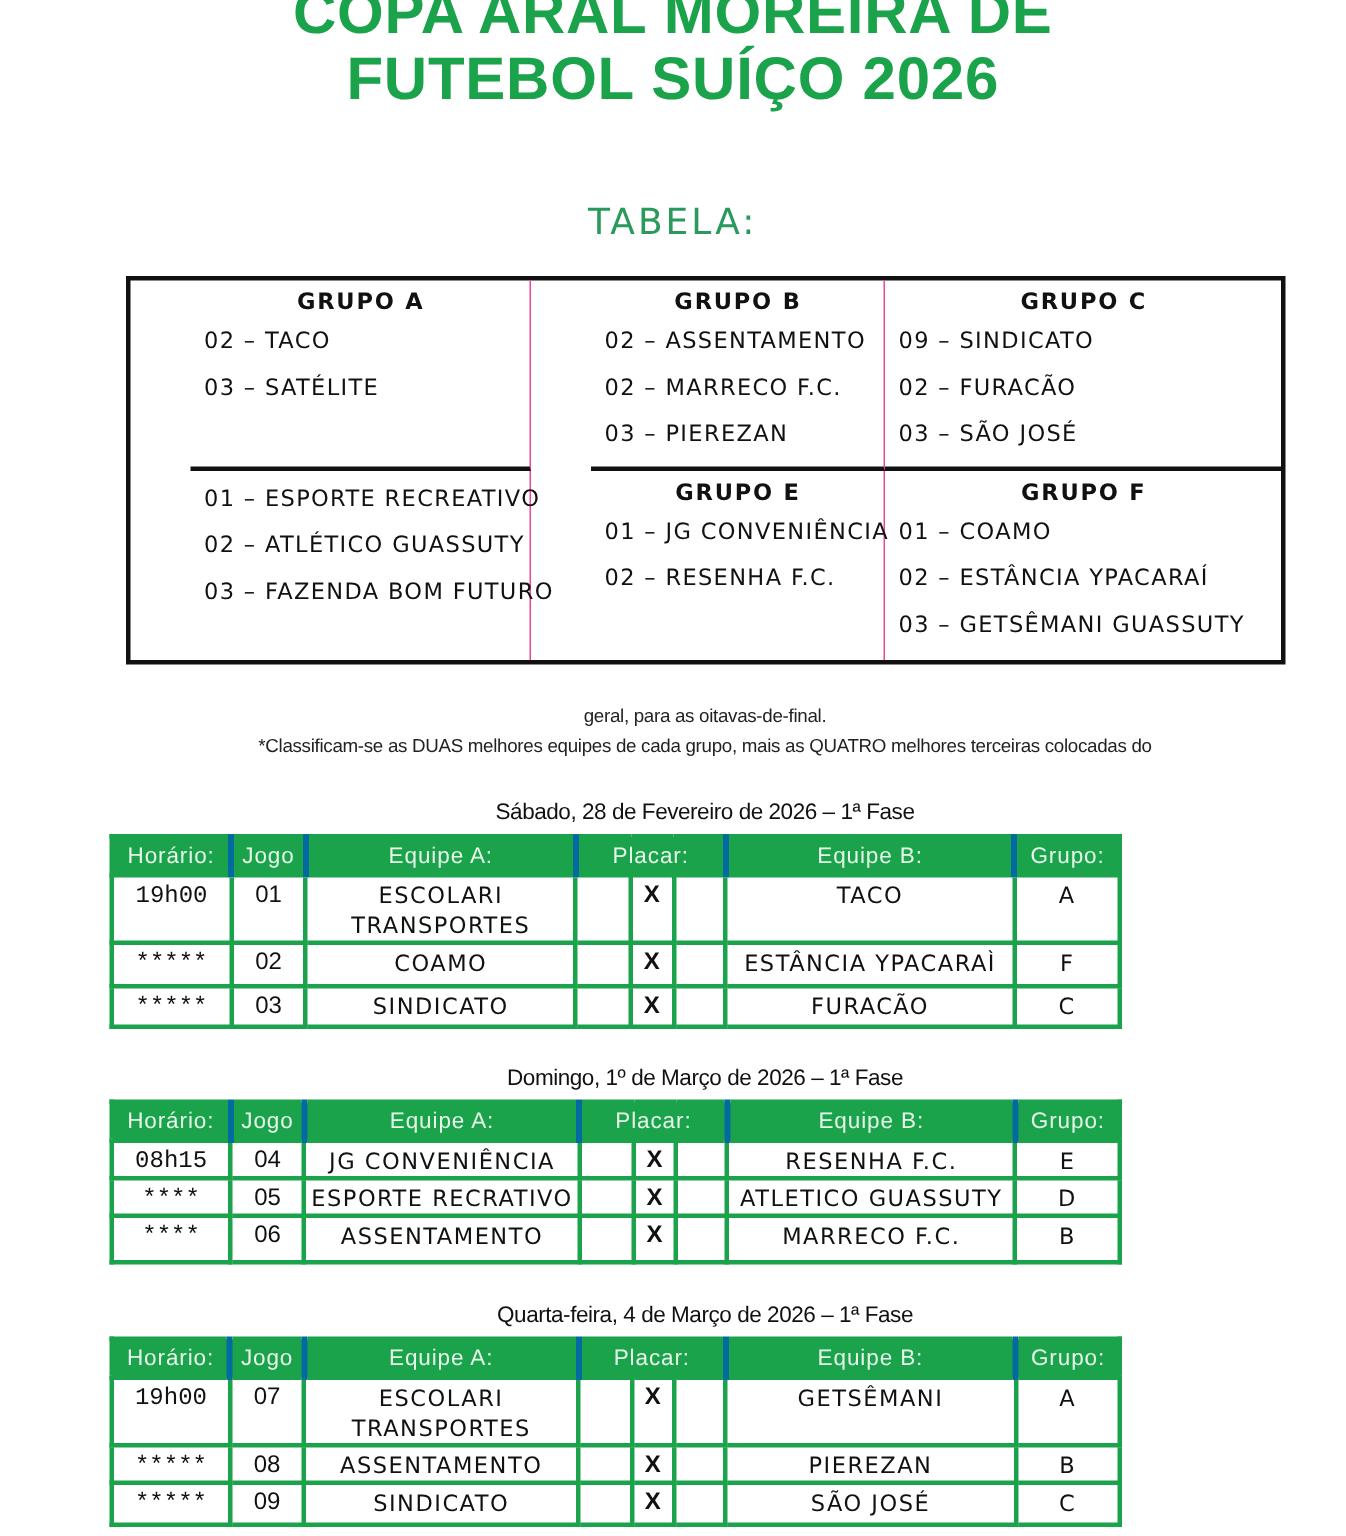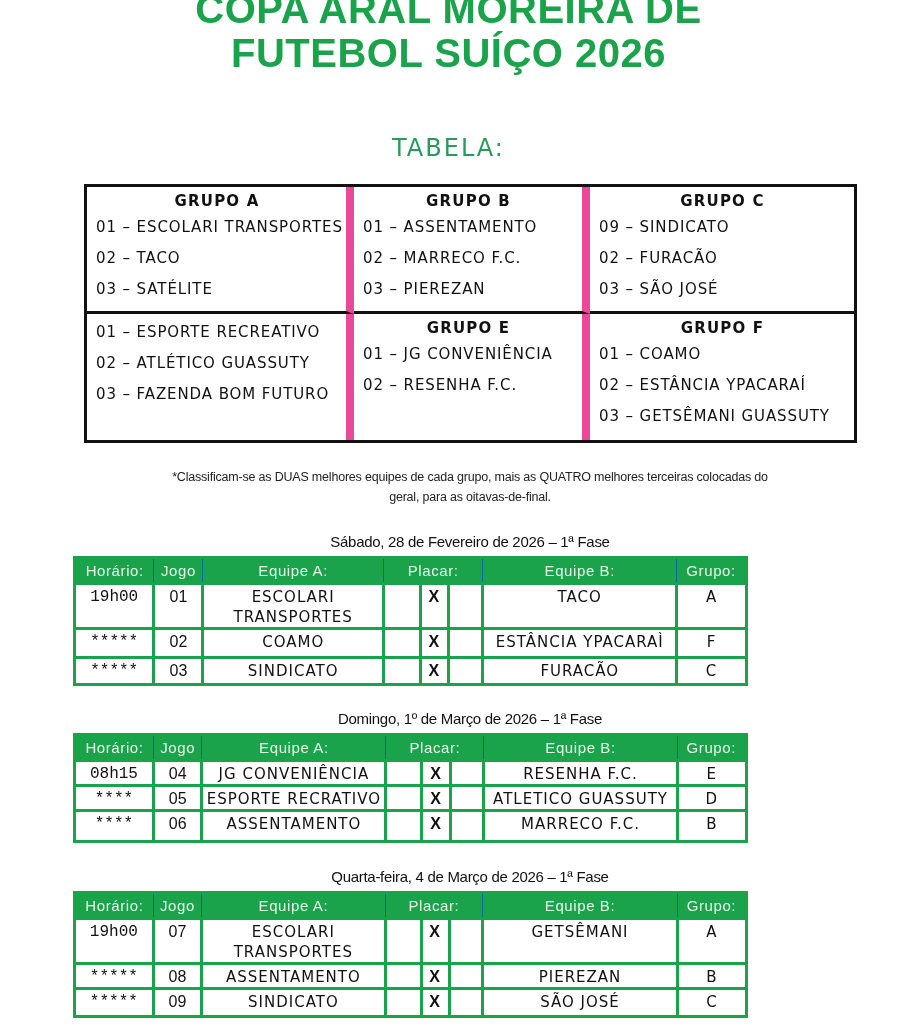--- a/index.html
+++ b/index.html
@@ -19,21 +19,21 @@
     font-size: 24px; letter-spacing: 2px; color: #2a9a5c;
     font-family: "DejaVu Sans", sans-serif; font-weight: normal;
   }
 
   .groups {
     position: absolute; left: 84px; top: 184px; width: 773px; height: 259px;
     border: 3px solid #111; display: grid;
     grid-template-columns: 267px 236px 264px; grid-template-rows: 1fr 1fr;
   }
   .group { padding: 3px 8px 0 9px; }
-  .group.br { border-right: 8px solid #ec4899; }
+  .group.br { border-right: 1px solid #ec4899; margin-left: 40px; }
   .group.bb { border-bottom: 3px solid #111; }
   .group-title {
     text-align: center; font-weight: bold; font-size: 15px; letter-spacing: 1.2px;
     height: 22px; line-height: 22px; font-family: "DejaVu Sans", sans-serif;
   }
   .team { font-size: 15px; letter-spacing: 0.9px; height: 31px; line-height: 31px; white-space: nowrap;
     font-family: "DejaVu Sans", sans-serif; font-weight: normal; }
 
   .note {
     position: absolute; top: 467px; left: 110px; width: 720px; text-align: center;
@@ -45,21 +45,21 @@
     font-size: 15px; color: #111; letter-spacing: -0.3px;
   }
 
   table.games {
     position: absolute; left: 73px; width: 675px; border-collapse: collapse;
     border: 3px solid #1aa34a;
   }
   table.games th {
     background: #1aa34a; color: #e6f7ea; font-weight: normal;
     font-size: 15px; letter-spacing: 0.6px; height: 26px; padding: 0;
-    border-left: 1px solid #0369a1; text-align: center;
+    border-left: 4px solid #0369a1; text-align: center;
   }
   table.games th:first-child { border-left: none; }
   table.games td {
     border: 3px solid #1aa34a; text-align: center; vertical-align: top;
     font-size: 15px; letter-spacing: 1px; padding: 2px 2px 0 2px; line-height: 20px;
     font-family: "DejaVu Sans", sans-serif; color: #111;
   }
   table.games td.x { font-weight: bold; font-family: "Liberation Sans", sans-serif; font-size: 16px; }
   table.games td.num { font-family: "Liberation Sans", sans-serif; font-size: 16px; letter-spacing: 0; margin-top: 12px; }
   table.games td.time { font-family: Liberation Mono, monospace; font-size: 16px; letter-spacing: 0; }
@@ -67,27 +67,26 @@
 </head>
 <body>
 
 <div class="title l1">COPA ARAL MOREIRA DE</div>
 <div class="title l2">FUTEBOL SUÍÇO 2026</div>
 <div class="subtitle">TABELA:</div>
 
 <div class="groups">
   <div class="group br bb">
     <div class="group-title">GRUPO A</div>
-    <div class="team">01 – ESCOLARI TRANSPORTES</div>
     <div class="team">02 – TACO</div>
     <div class="team">03 – SATÉLITE</div>
   </div>
   <div class="group br bb">
     <div class="group-title">GRUPO B</div>
-    <div class="team">01 – ASSENTAMENTO</div>
+    <div class="team">02 – ASSENTAMENTO</div>
     <div class="team">02 – MARRECO F.C.</div>
     <div class="team">03 – PIEREZAN</div>
   </div>
   <div class="group bb">
     <div class="group-title">GRUPO C</div>
     <div class="team">09 – SINDICATO</div>
     <div class="team">02 – FURACÃO</div>
     <div class="team">03 – SÃO JOSÉ</div>
   </div>
   <div class="group br">
@@ -102,22 +101,22 @@
   </div>
   <div class="group">
     <div class="group-title">GRUPO F</div>
     <div class="team">01 – COAMO</div>
     <div class="team">02 – ESTÂNCIA YPACARAÍ</div>
     <div class="team">03 – GETSÊMANI GUASSUTY</div>
   </div>
 </div>
 
 <div class="note">
+  <div>geral, para as oitavas-de-final.</div>
   <div>*Classificam-se as DUAS melhores equipes de cada grupo, mais as QUATRO melhores terceiras colocadas do</div>
-  <div>geral, para as oitavas-de-final.</div>
 </div>
 
 <div class="day-title" style="top:533px;">Sábado, 28 de Fevereiro de 2026 – 1ª Fase</div>
 <table class="games" style="top:556px;">
   <colgroup>
     <col style="width:87px">
       <col style="width:54px">
       <col style="width:202px">
       <col style="width:45px">
       <col style="width:31px">

